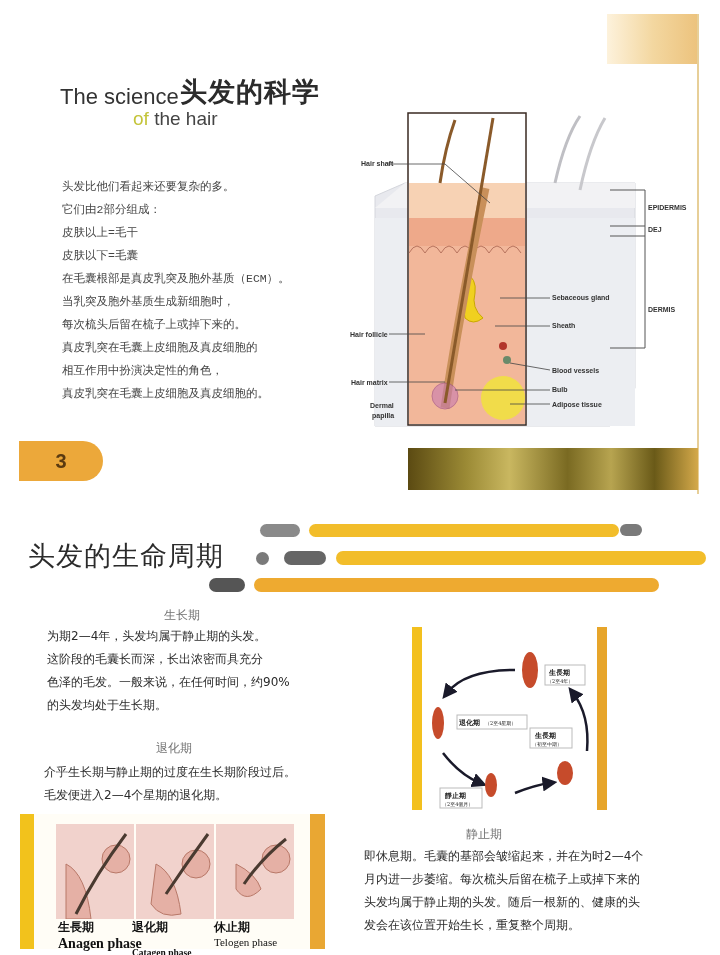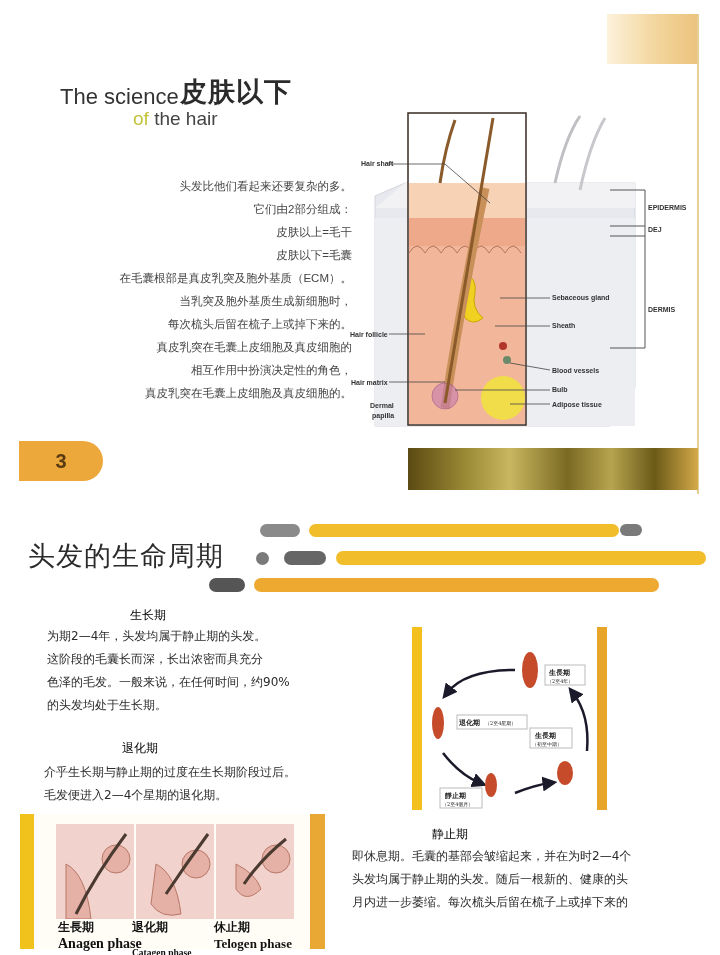--- a/index.html
+++ b/index.html
@@ -10,56 +10,56 @@
   .gold-top { left:607px; top:14px; width:92px; height:50px; background:linear-gradient(90deg,#fdf2dc 0%,#f3d7a0 50%,#ecc27c 100%); }
   .gold-line { left:697px; top:14px; width:2px; height:480px; background:#e7cf98; }
 
   
   .title-en { left:60px; top:84px; font-family:"Liberation Sans", sans-serif; font-size:22px; color:#333; }
   .title-cn { left:180px; top:74px; font-size:27px; font-weight:bold; color:#2b2b2b; letter-spacing:1px; }
   .subtitle { left:133px; top:108px; font-family:"Liberation Sans", sans-serif; font-size:19px; color:#444; }
   .subtitle .of { color:#c4c43a; }
 
   
-  .intro { left:62px; top:175px; width:290px; font-family:Liberation Sans, sans-serif; font-size:11.5px; line-height:23px; color:#444;text-align:right; }
+  .intro { left:62px; top:175px; width:290px; font-family:Liberation Mono, monospace; font-size:11.5px; line-height:23px; color:#444; }
   .intro div { white-space:nowrap; }
 
   
   .diagram { left:345px; top:108px; width:350px; height:330px; }
 
   
   .page-tab { left:19px; top:441px; width:84px; height:40px; background:#eca83a; border-radius:0 20px 20px 0; display:flex; align-items:center; justify-content:center; }
   .page-tab span { font-family:"Liberation Sans", sans-serif; font-weight:bold; font-size:20px; color:#5a3a10; }
 
   
   .gold-bar { left:408px; top:448px; width:290px; height:42px; background:linear-gradient(90deg,#5b4a12 0%,#9b8a35 20%,#c9b760 35%,#7a6a22 55%,#b7a450 70%,#6a5a18 85%,#d4a94a 100%); }
 
   
   .sec2-title { left:28px; top:538px; font-size:27px; color:#2b2b2b; letter-spacing:1px; }
   .stripe { position:absolute; border-radius:7px; }
 
   
-  .phase-head { font-family:"DejaVu Sans", sans-serif; font-size:12px; color:#000000; text-align:left; position:absolute; }
+  .phase-head { font-family:"DejaVu Sans", sans-serif; font-size:12px; color:#737373; text-align:right; position:absolute; }
   .phase-body { position:absolute; font-size:12px; line-height:23px; color:#2b2b2b; }
   .phase-body div { white-space:nowrap; }
 
   
   .cycle { left:405px; top:625px; width:205px; height:185px; }
 
   
   .strip { left:20px; top:814px; width:305px; height:135px; background:#fffdf6; }
 </style>
 </head>
 <body>
 
 <div class="abs gold-top"></div>
 <div class="abs gold-line"></div>
 
 <div class="abs title-en">The science</div>
-<div class="abs title-cn">皮肤以下</div>
+<div class="abs title-cn">头发的科学</div>
 <div class="abs subtitle"><span class="of">of</span><span> the hair</span></div>
 
 <div class="abs intro">
   <div>头发比他们看起来还要复杂的多。</div>
   <div>它们由2部分组成：</div>
   <div>皮肤以上=毛干</div>
   <div>皮肤以下=毛囊</div>
   <div>在毛囊根部是真皮乳突及胞外基质（ECM）。</div>
   <div>当乳突及胞外基质生成新细胞时，</div>
   <div>每次梳头后留在梳子上或掉下来的。</div>
@@ -219,22 +219,23 @@
   <div class="abs" style="left:38px;top:105px;font-family:'DejaVu Serif',serif;">
     <div style="font-size:12px;font-weight:bold;color:#111;">生長期</div>
     <div style="font-size:14px;font-weight:bold;color:#111;font-family:'Liberation Serif',serif;">Anagen phase</div>
   </div>
   <div class="abs" style="left:112px;top:105px;font-family:'DejaVu Serif',serif;">
     <div style="font-size:12px;font-weight:bold;color:#111;">退化期</div>
     <div style="font-size:9.5px;font-weight:bold;color:#111;font-family:'Liberation Serif',serif;margin-top:12px;">Catagen phase</div>
   </div>
   <div class="abs" style="left:194px;top:105px;font-family:'DejaVu Serif',serif;">
     <div style="font-size:12px;font-weight:bold;color:#111;">休止期</div>
-    <div style="font-size:13px;font-weight:bold;color:#111;font-family:'Liberation Serif',serif;">Telogen phase</div>
+    <div style="font-size:11px;font-weight:normal;color:#111;font-family:'Liberation Serif',serif;">Telogen phase</div>
   </div>
 </div>
 
 <div class="phase-head" style="left:432px;top:826px;width:70px;">静止期</div>
-<div class="phase-body" style="left:352px;top:845px;">
+<div class="phase-body" style="left:364px;top:845px;">
   <div>即休息期。毛囊的基部会皱缩起来，并在为时2—4个</div>
+  <div>月内进一步萎缩。每次梳头后留在梳子上或掉下来的</div>
   <div>头发均属于静止期的头发。随后一根新的、健康的头</div>
-  <div>月内进一步萎缩。每次梳头后留在梳子上或掉下来的</div>
+  <div>发会在该位置开始生长，重复整个周期。</div>
 </div>
 
 </body></html>

